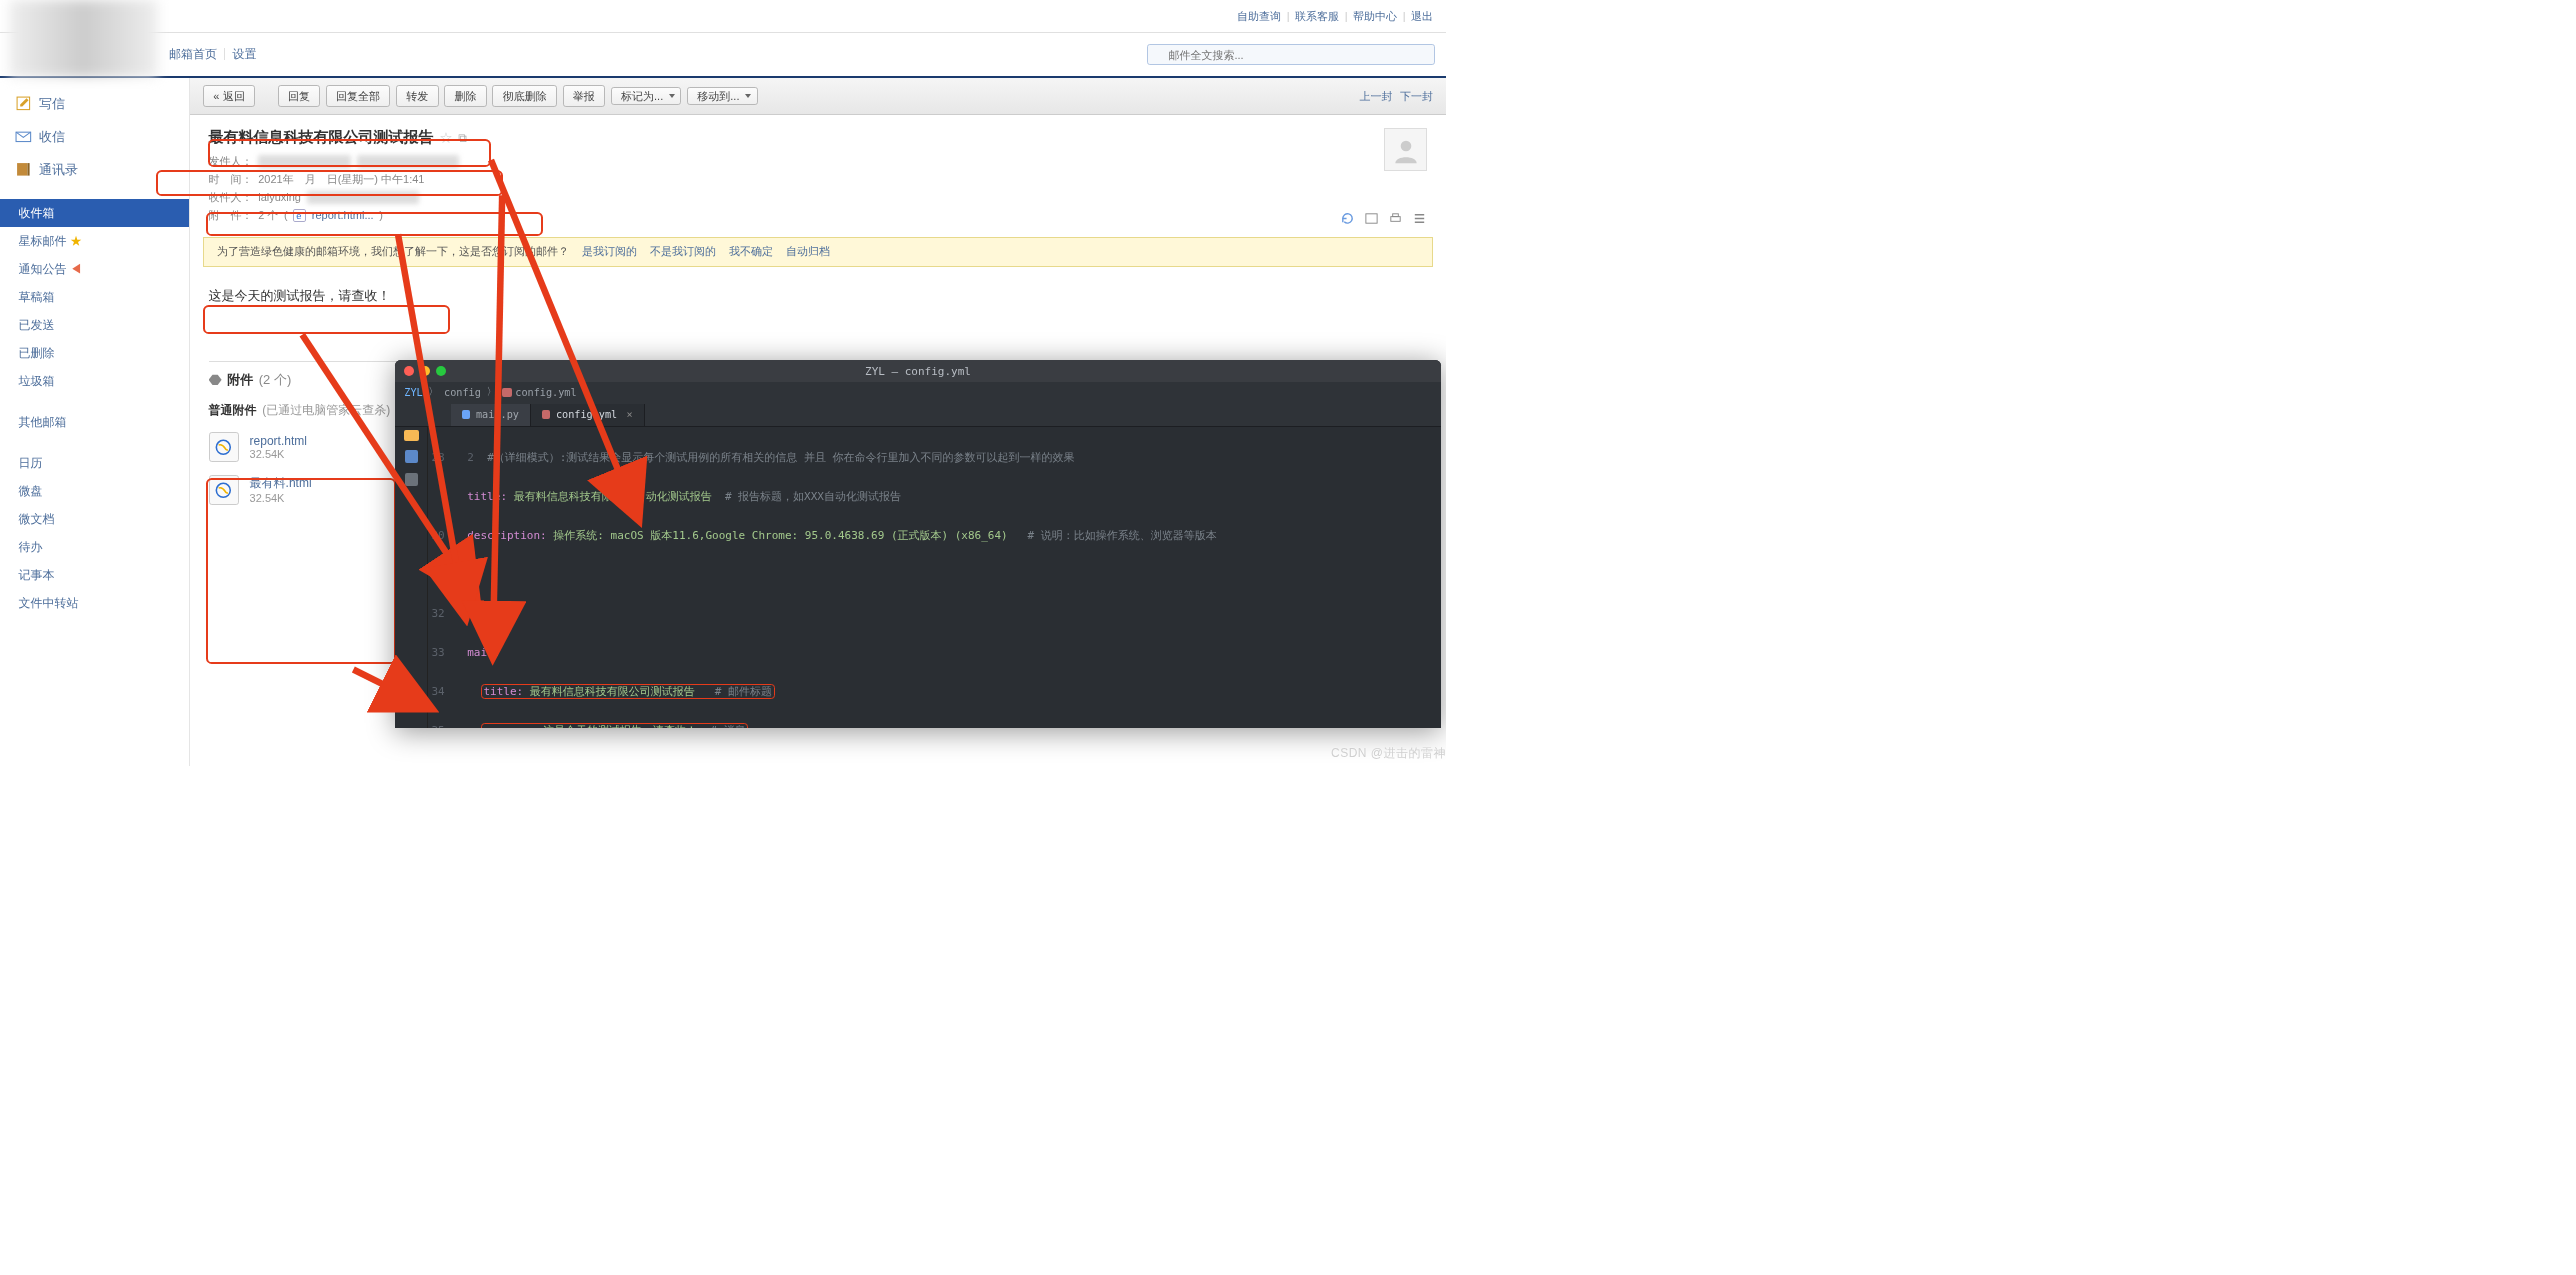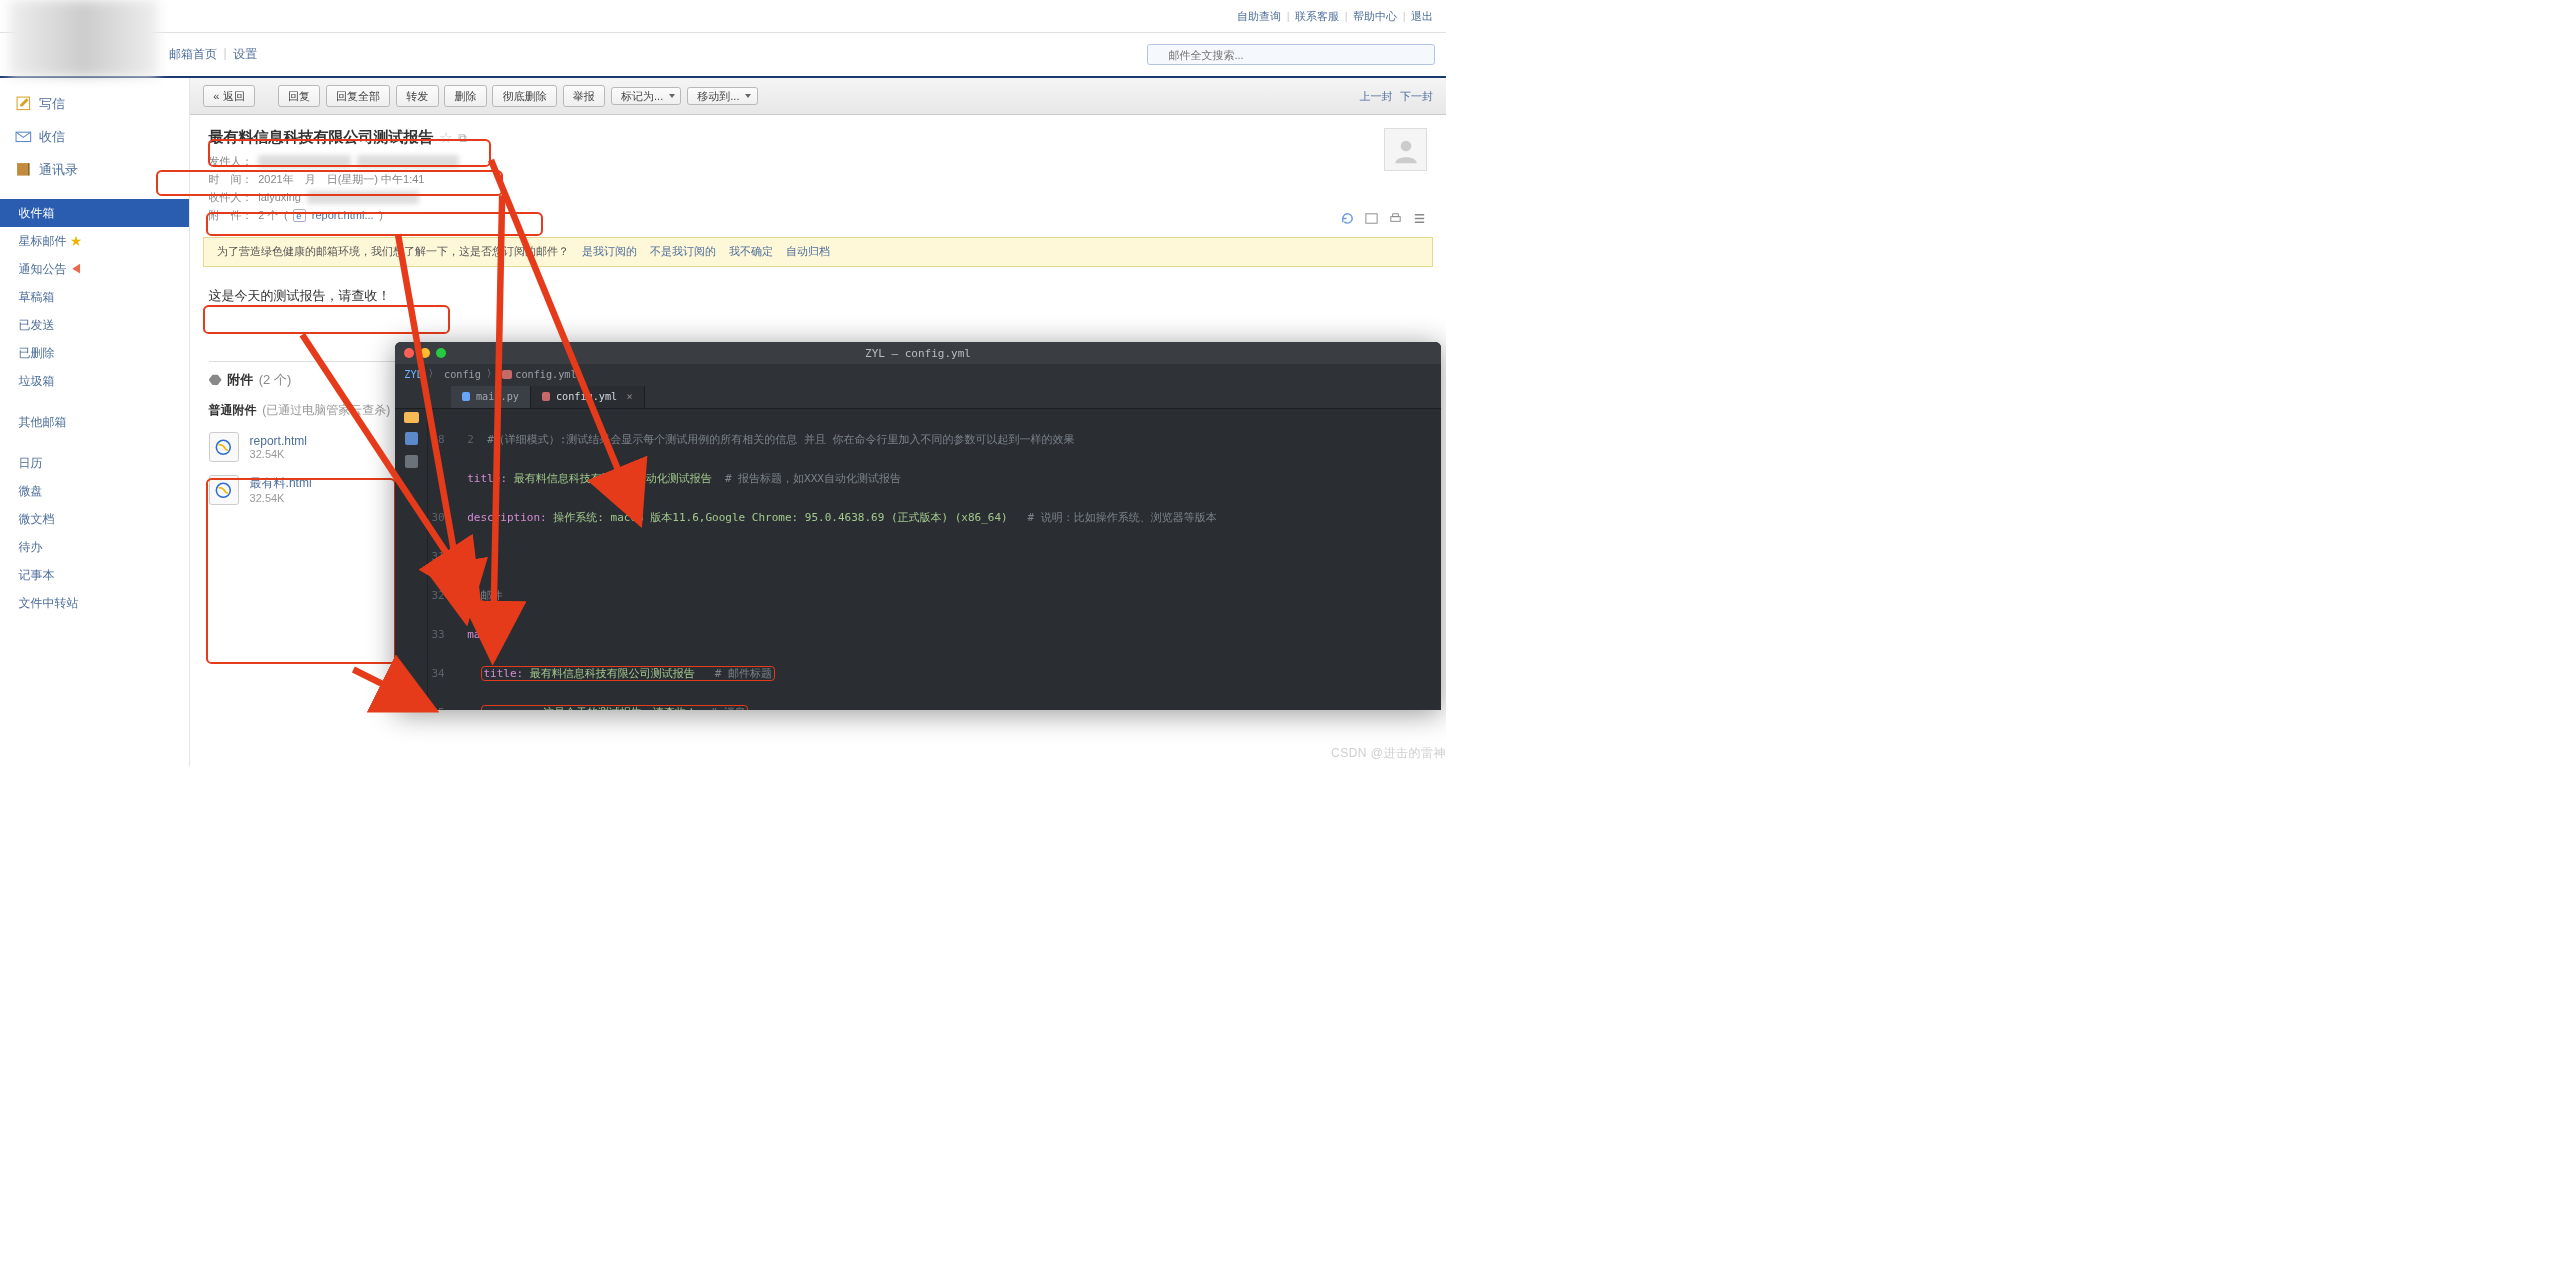--- a/index.html
+++ b/index.html
@@ -6,21 +6,21 @@
 body { font-family: -apple-system, BlinkMacSystemFont, "PingFang SC", "Microsoft YaHei", sans-serif; font-size:12px; color:#333; background:#fff; width:1446px; position:relative; }
 
 
 .top-strip { height:33px; border-bottom:0.9px solid #e0e0e0; display:flex; justify-content:flex-end; align-items:center; padding:0 11px; color:#4d6e9b; font-size:11px; }
 .top-strip a { color:#4d6e9b; text-decoration:none; margin:0 1.9px; }
 .top-strip .sep { color:#ccc; margin:0 3.7px; }
 
 
 .header { height:45px; border-bottom:2.8px solid #1a3a6e; background:#fff; display:flex; align-items:center; padding:0 11px; position:relative; }
 .logo-blur { position:absolute; left:9.3px; top:-33px; width:149px; height:77px; background:linear-gradient(90deg,#eee,#ccc,#eee); filter:blur(5.6px); }
-.nav-links { margin-left:158px; display:flex; gap:6.5px; color:#4d6e9b; }
+.nav-links { margin-left:158px; display:flex; gap:6.5px; color:#4d6e9b;font-family:Liberation Serif, serif; }
 .nav-links a { color:#4d6e9b; text-decoration:none; }
 .nav-links .sep { color:#ccc; }
 .search-wrap { margin-left:auto; }
 .search-input { width:288px; height:20.5px; border:0.9px solid #b2c6e3; border-radius:2.8px; padding:0 5.6px 0 20.5px; font-size:11px; background:#f5f8fc; position:relative; }
 .search-wrap .rel { position:relative; }
 .search-wrap .mag { position:absolute; left:4.6px; top:3.7px; color:#778; font-size:11px; }
 
 
 .main { display:flex; }
 .sidebar { width:190px; background:#fff; border-right:0.9px solid #e5e5e5; min-height:688px; padding-top:9.3px; }
@@ -69,21 +69,21 @@
 .att-item { margin-top:13px; display:flex; gap:11px; align-items:center; }
 .att-ico { width:30px; height:30px; background:#f9f9f9; border:0.9px solid #ccc; border-radius:2.8px; display:flex; align-items:center; justify-content:center; }
 .att-ico svg { width:18.6px; height:18.6px; }
 .att-name { color:#4d6e9b; font-size:12px; }
 .att-size { color:#999; font-size:11px; }
 
 
 .redbox { position:absolute; border:2.8px solid #e63b1a; border-radius:5.6px; pointer-events:none; }
 
 
-.ide { position:absolute; left:395px; top:342px; width:1046px; height:368px; background:#2a2e33; border-radius:5.6px 5.6px 0 0; color:#c9d0d8; font-family: "SF Mono", Menlo, Consolas, monospace; font-size:11px; overflow:hidden; box-shadow:0 3.7px 28px rgba(0,0,0,.4); }
+.ide { position:absolute; left:395px; top:360px; width:1046px; height:368px; background:#2a2e33; border-radius:5.6px 5.6px 0 0; color:#c9d0d8; font-family: "SF Mono", Menlo, Consolas, monospace; font-size:11px; overflow:hidden; box-shadow:0 3.7px 28px rgba(0,0,0,.4); }
 .ide-title { height:22px; background:#3a3d42; display:flex; align-items:center; padding:0 9.3px; position:relative; }
 .ide-title .dots { display:flex; gap:5.6px; }
 .ide-title .dot { width:10.2px; height:10.2px; border-radius:50%; }
 .ide-title .d1 { background:#ff5f56; } .ide-title .d2 { background:#ffbd2e; } .ide-title .d3 { background:#27c93f; }
 .ide-title .tname { position:absolute; left:0; right:0; text-align:center; font-size:11px; color:#b8bdc4; }
 .ide-crumb { height:20.5px; background:#2f3338; display:flex; align-items:center; padding:0 9.3px; gap:5.6px; color:#9aa1a9; font-size:10.2px; }
 .ide-crumb .blue { color:#6fb6ff; }
 .ide-tabs { height:24px; background:#2f3338; display:flex; align-items:flex-end; padding:0 0 0 56px; border-bottom:0.9px solid #1c1e22; }
 .ide-tab { height:22px; padding:0 11px; background:#3a3e45; display:flex; align-items:center; gap:5.6px; font-size:10.2px; border-right:0.9px solid #1c1e22; color:#a0a6ad; }
 .ide-tab.act { background:#2a2e33; color:#d5dae0; }

